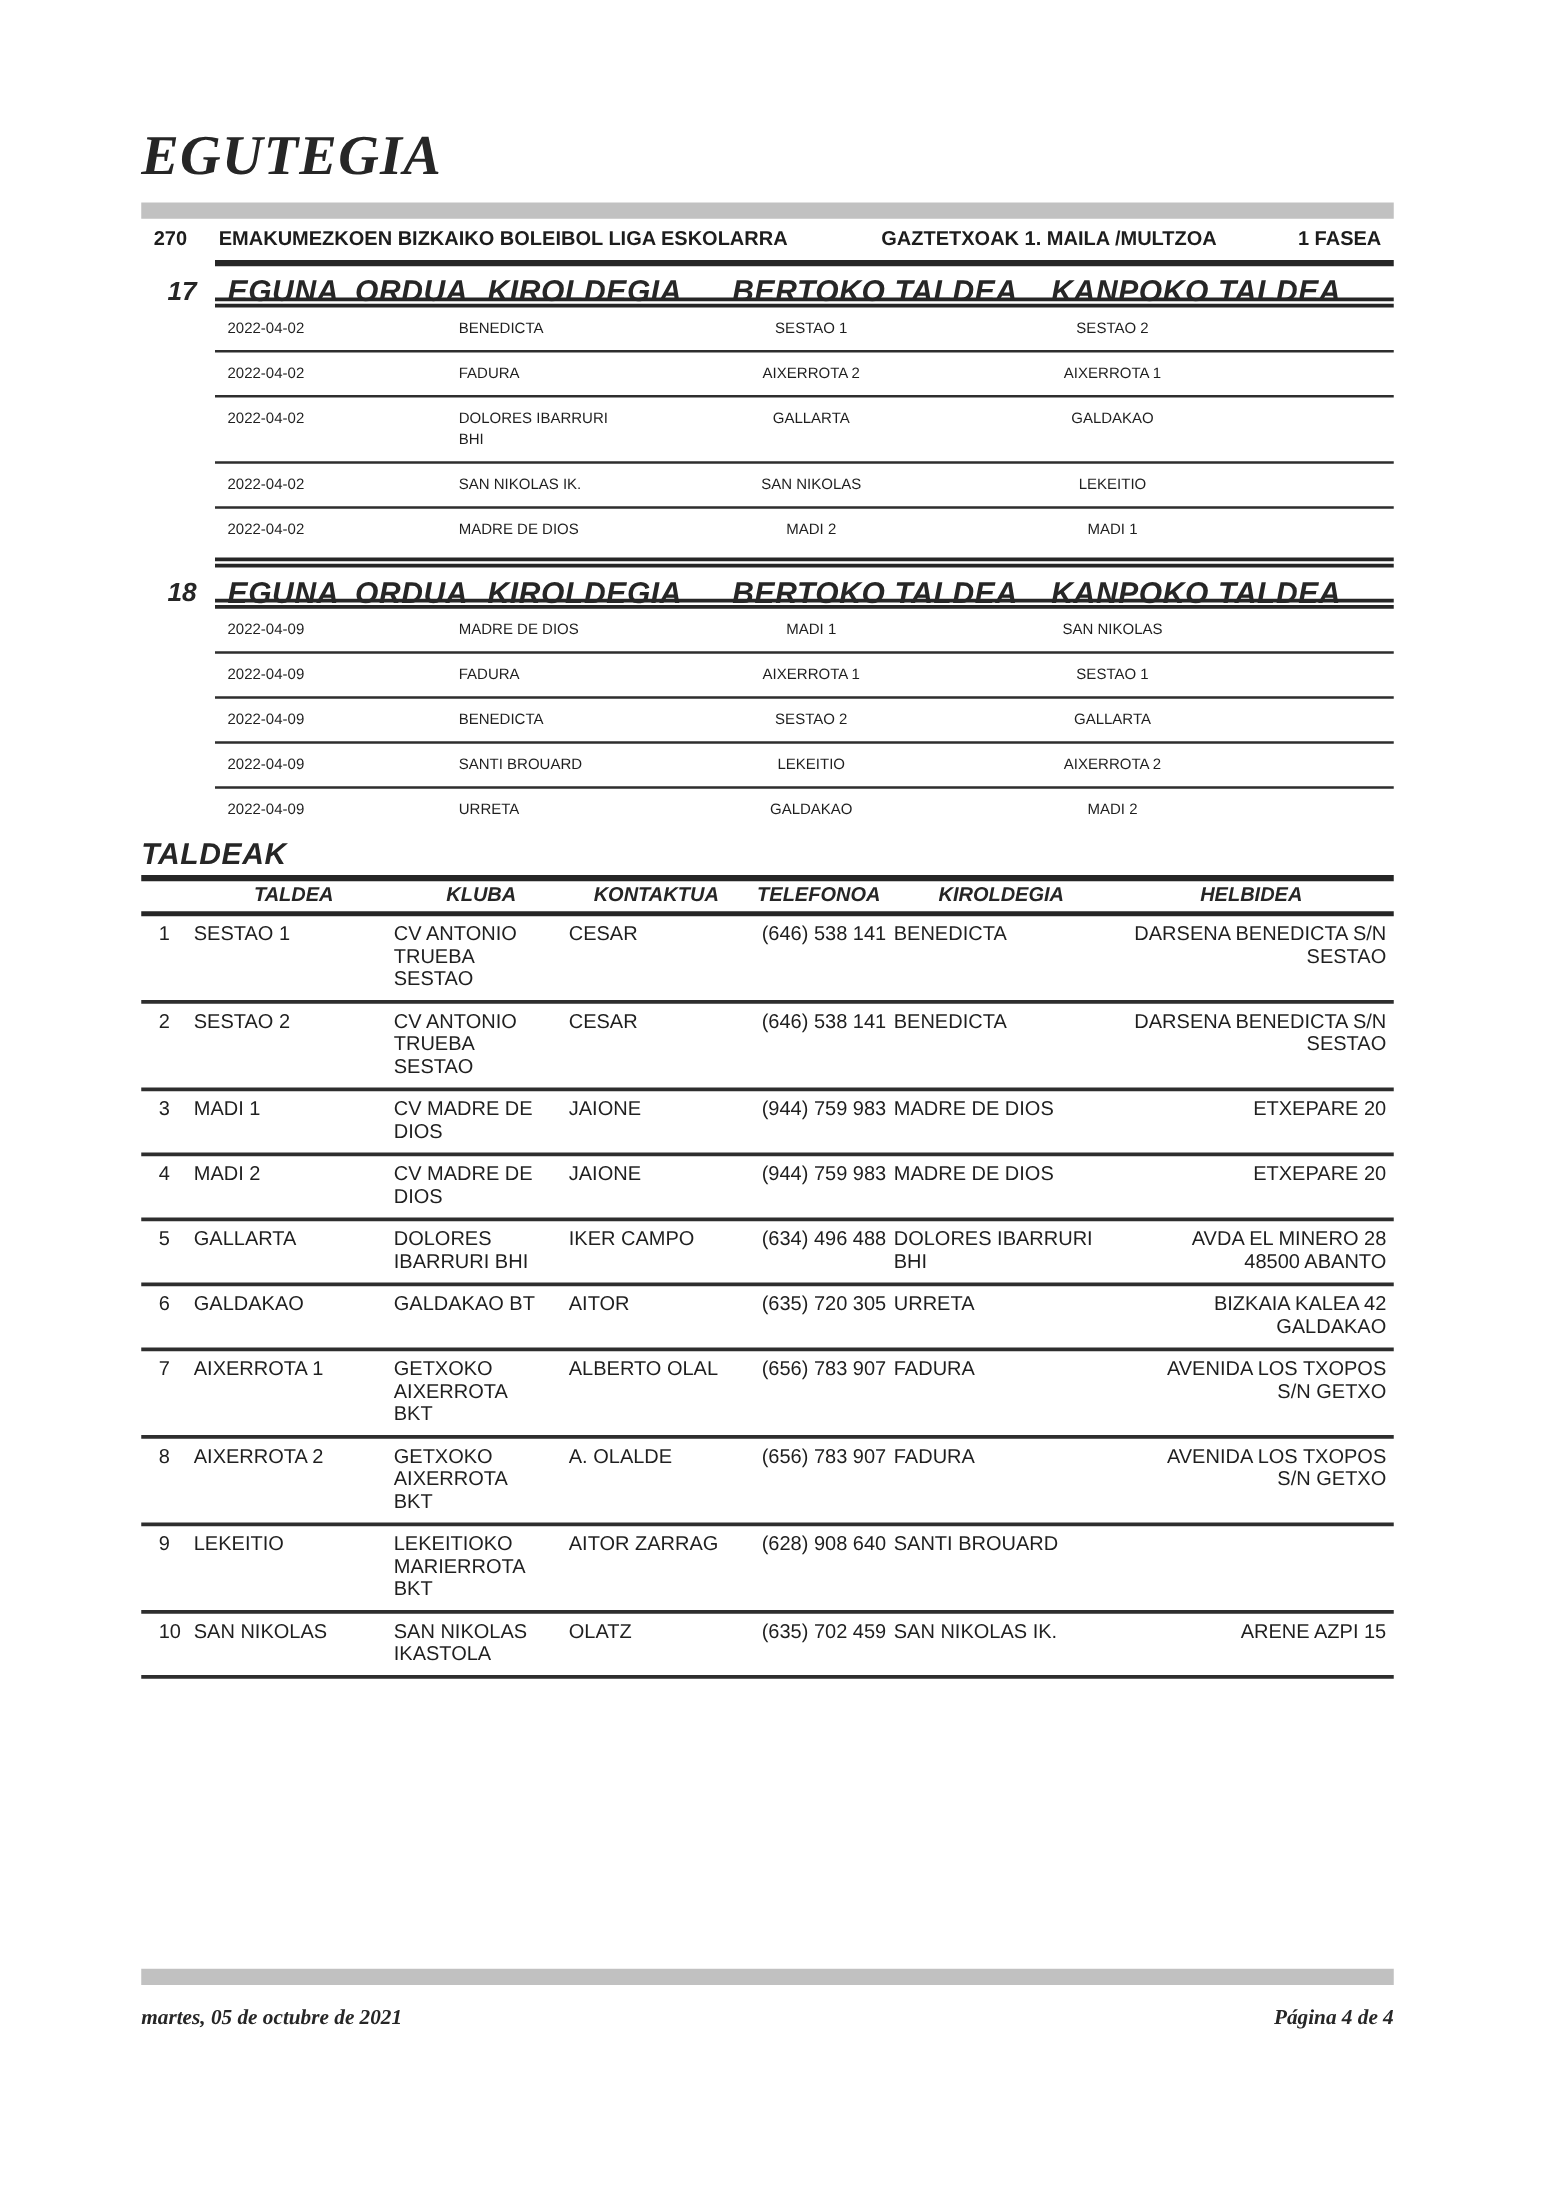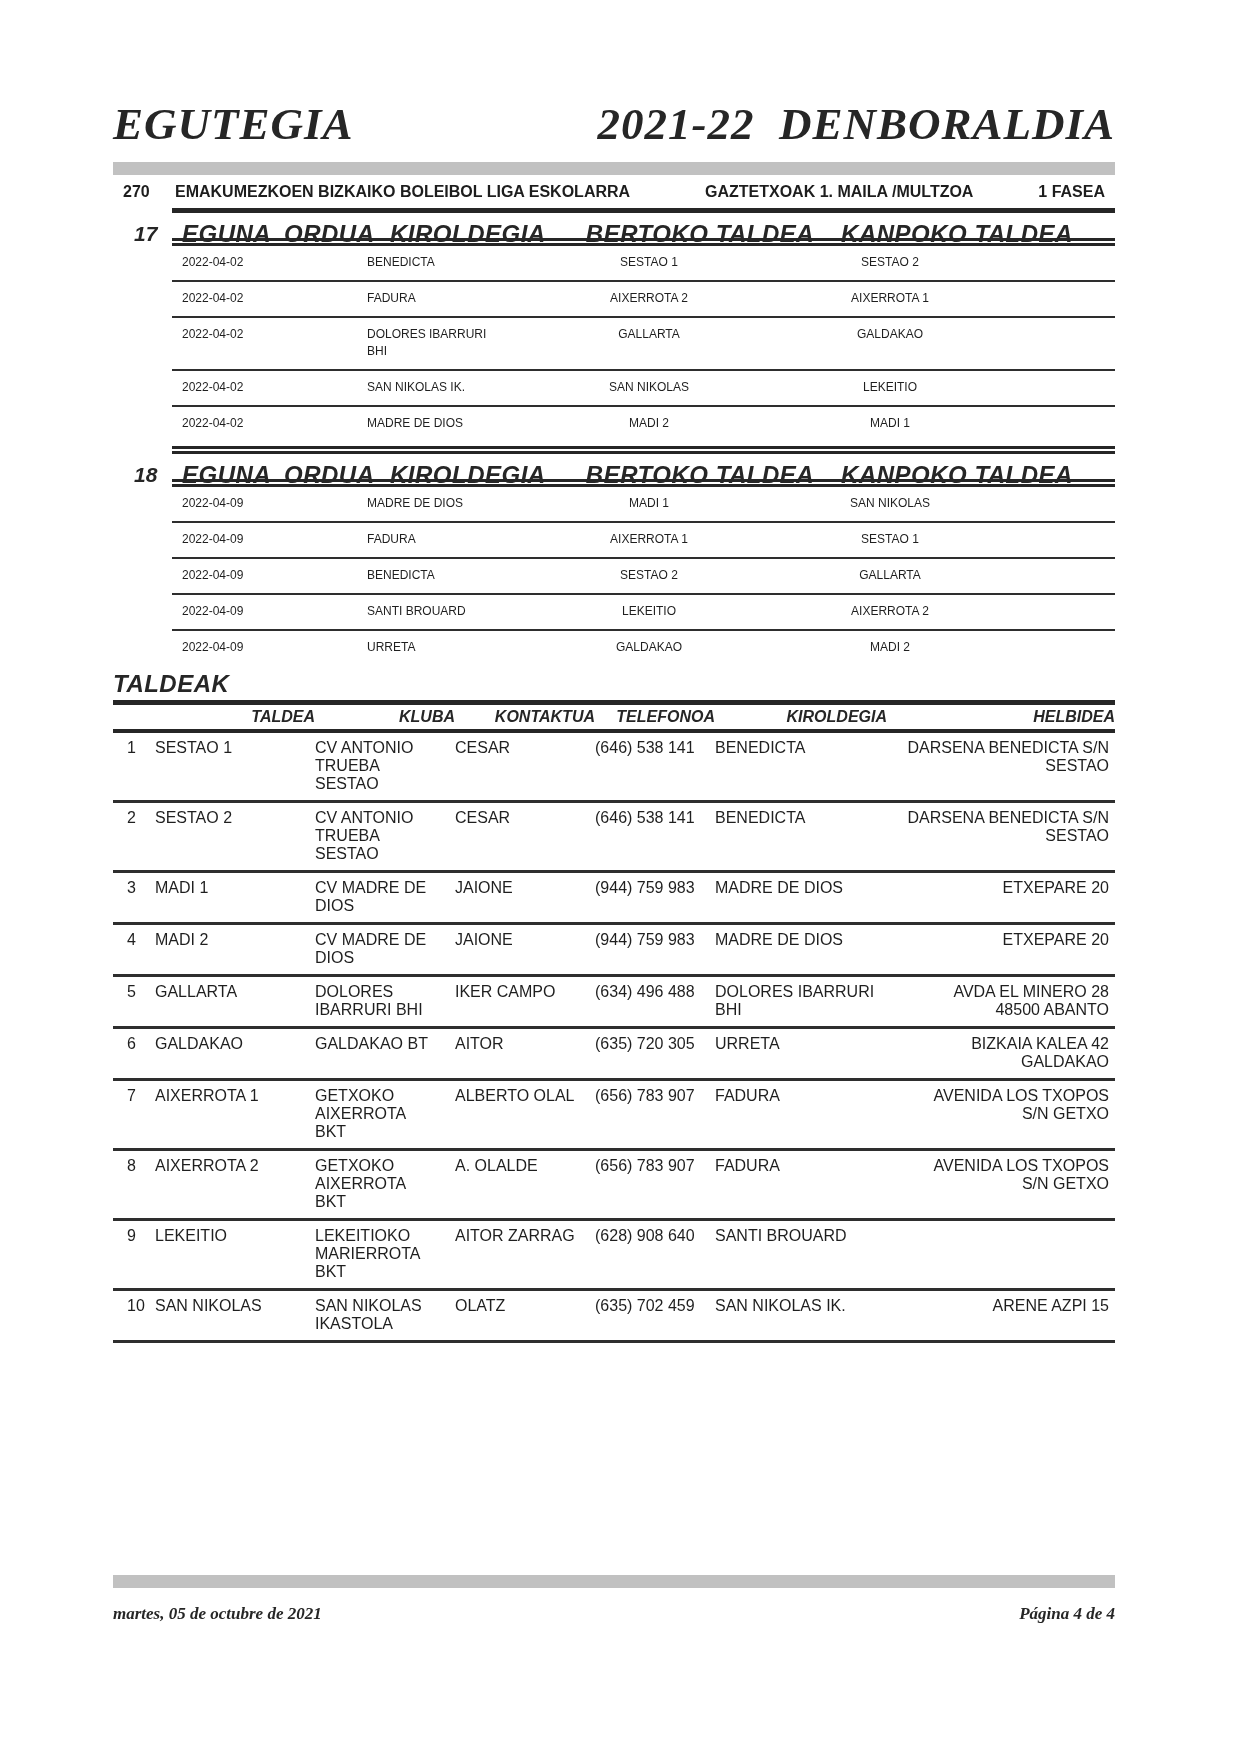--- a/index.html
+++ b/index.html
@@ -72,48 +72,47 @@
     position:absolute; top:670px; left:113px;
     font-size:24px; font-weight:bold; font-style:italic; color:#262626;
     letter-spacing:.5px;
   }
   .t-table { position:absolute; top:700px; left:113px; width:1002px; border-top:5px solid #262626; }
   .t-head {
     display:flex; padding:3px 0 4px; line-height:17px;
     border-bottom:4px solid #262626;
     font-size:16px; font-weight:bold; font-style:italic; color:#262626;
   }
-  .t-head > div { text-align:right; }
+  .t-head > div { text-align:center; }
   .t-row {
     display:flex; padding:6px 0 7px; border-bottom:3px solid #2e2e2e;
     font-size:16px; line-height:18px;
   }
   .t-row > div { white-space:pre-line; padding-right:6px; }
   .c-num    { width:42px;  padding-left:14px; }
   .c-taldea { width:160px; }
   .c-kluba  { width:140px; }
   .c-kontak { width:140px; }
-  .c-tel    { width:120px; }
+  .c-tel    { width:120px;text-align:right; }
   .c-kirol  { width:172px; }
   .c-helbi  { width:228px;text-align:right; }
 
   
   .footer-row {
     position:absolute; top:1604px; left:113px; width:1002px;
     display:flex; justify-content:space-between;
     font-family:"Liberation Serif","DejaVu Serif",serif;
     font-size:17px; font-weight:bold; font-style:italic; color:#262626;align-items:center;
   }
 </style>
 </head>
 <body>
 
 <div class="title-row">
   <div class="big-title">EGUTEGIA</div>
-  <div class="big-title">2021-22  DENBORALDIA</div>
 </div>
 
 <div class="gray-bar bar-top"></div>
 
 <div class="subheader">
   <span class="code">270</span>
   <span class="league">EMAKUMEZKOEN BIZKAIKO BOLEIBOL LIGA ESKOLARRA</span>
   <span class="category">GAZTETXOAK 1. MAILA /MULTZOA</span>
   <span class="phase">1 FASEA</span>
 </div>

